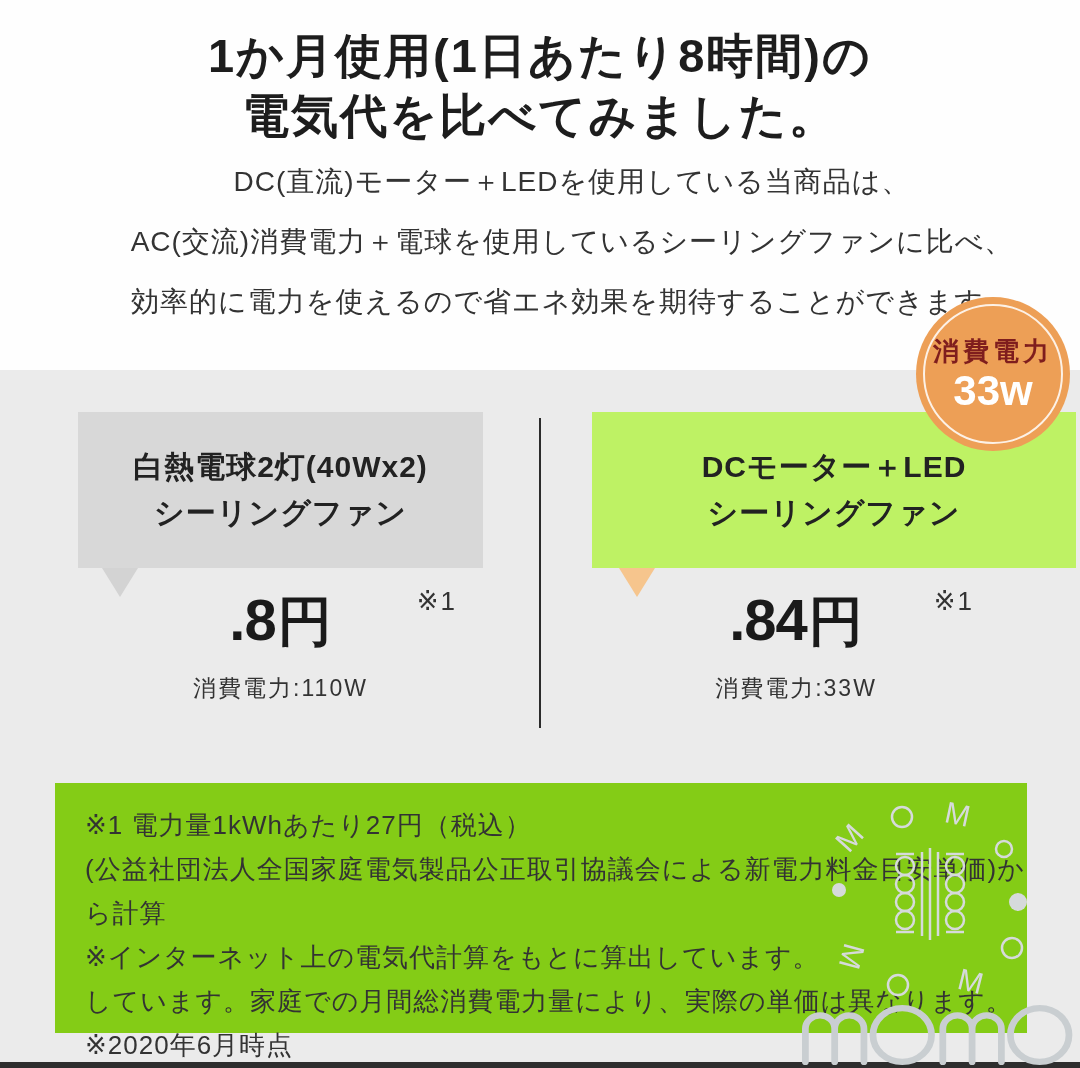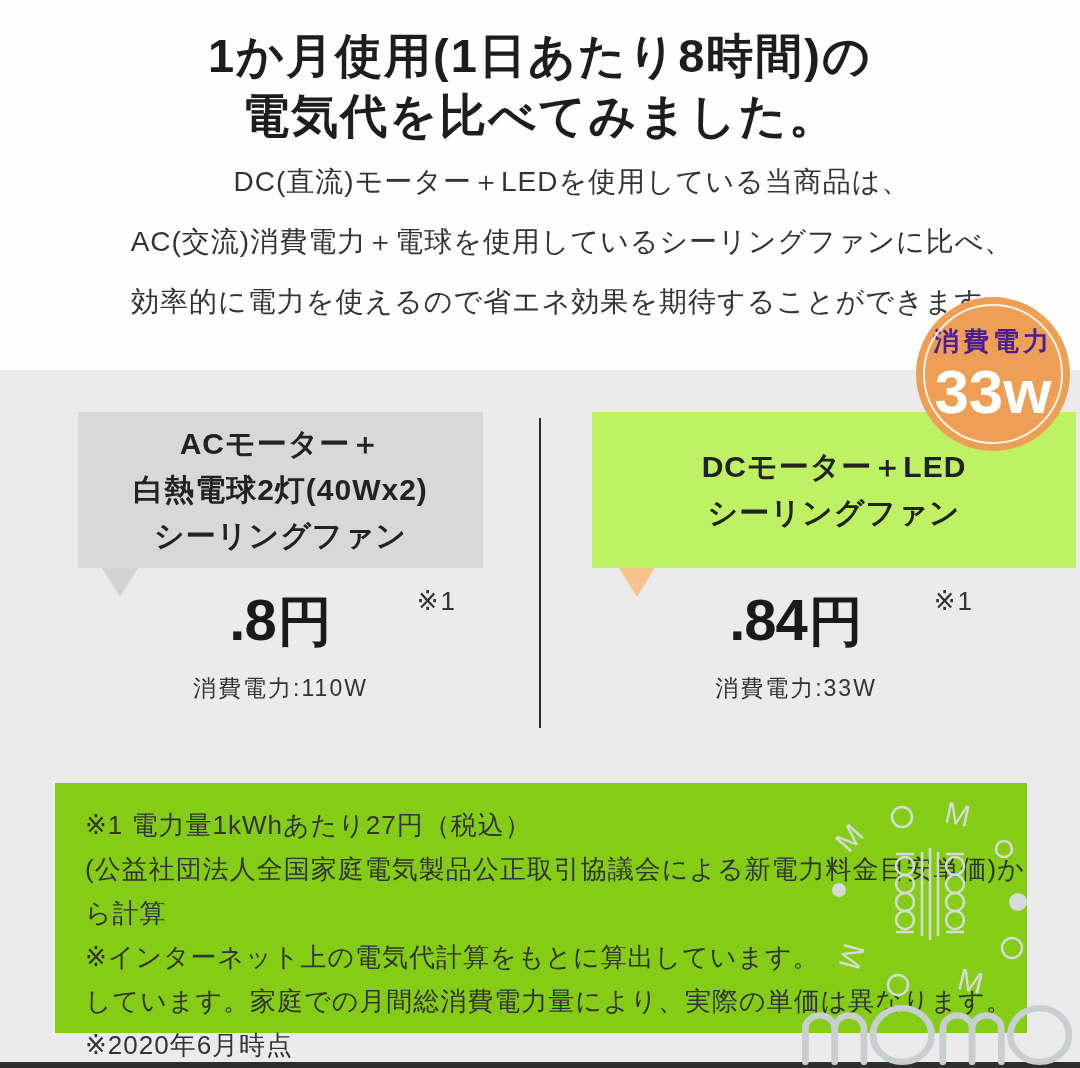--- a/index.html
+++ b/index.html
@@ -37,22 +37,22 @@
   .badge{
     position:absolute;left:916px;top:297px;width:154px;height:154px;
     border-radius:50%;background:#ed9f56;
     display:flex;flex-direction:column;align-items:center;justify-content:center;
     z-index:5;
   }
   .badge-ring{
     position:absolute;left:7px;top:7px;right:7px;bottom:7px;
     border:2px solid rgba(255,255,255,.85);border-radius:50%;
   }
-  .badge-label{font-size:26px;color:#4c1d95;font-weight:700;letter-spacing:4px;}
-  .badge-value{font-size:62px;color:#fff;font-weight:800;line-height:1.05;}
+  .badge-label{font-size:26px;color:#7f1d1d;font-weight:700;letter-spacing:4px;}
+  .badge-value{font-size:42px;color:#fff;font-weight:800;line-height:1.05;}
   
   .box{
     position:absolute;top:412px;height:156px;
     display:flex;flex-direction:column;justify-content:center;align-items:center;
   }
   .box-left{left:78px;width:405px;background:#d8d8d8;}
   .box-right{left:592px;width:484px;background:#bef264;}
   .box-title{
     font-size:30px;font-weight:800;color:#222;
     line-height:46px;letter-spacing:1px;text-align:center;
@@ -115,21 +115,20 @@
     <p class="body-line">効率的に電力を使えるので省エネ効果を期待することができます。</p>
   </div>
 
   <div class="badge">
     <div class="badge-ring"></div>
     <div class="badge-label">消費電力</div>
     <div class="badge-value">33w</div>
   </div>
 
   <div class="box box-left">
-    <div class="box-title">ACモーター＋</div>
     <div class="box-title">白熱電球2灯(40Wx2)</div>
     <div class="box-title">シーリングファン</div>
     <div class="pointer pointer-left"></div>
   </div>
   <div class="price-block pb-left">
     <div class="price-row">
       <span class="note-ref">※1</span>
       <span class="price-dec">.8</span>
       <span class="price-unit">円</span>
     </div>

